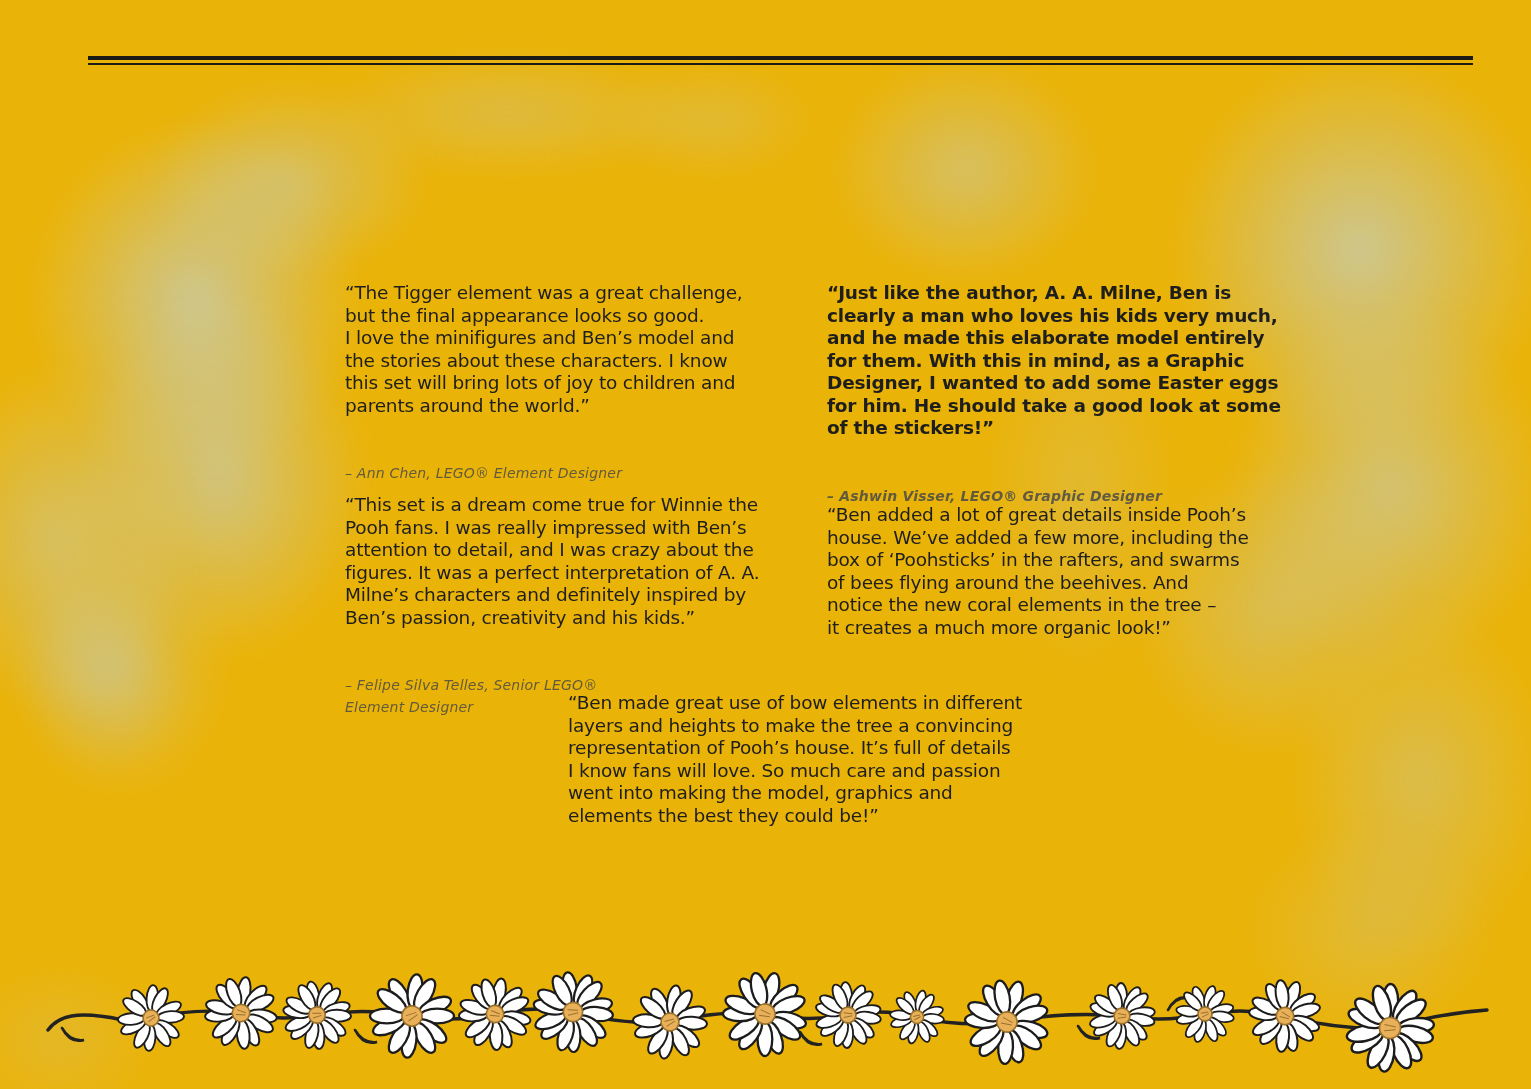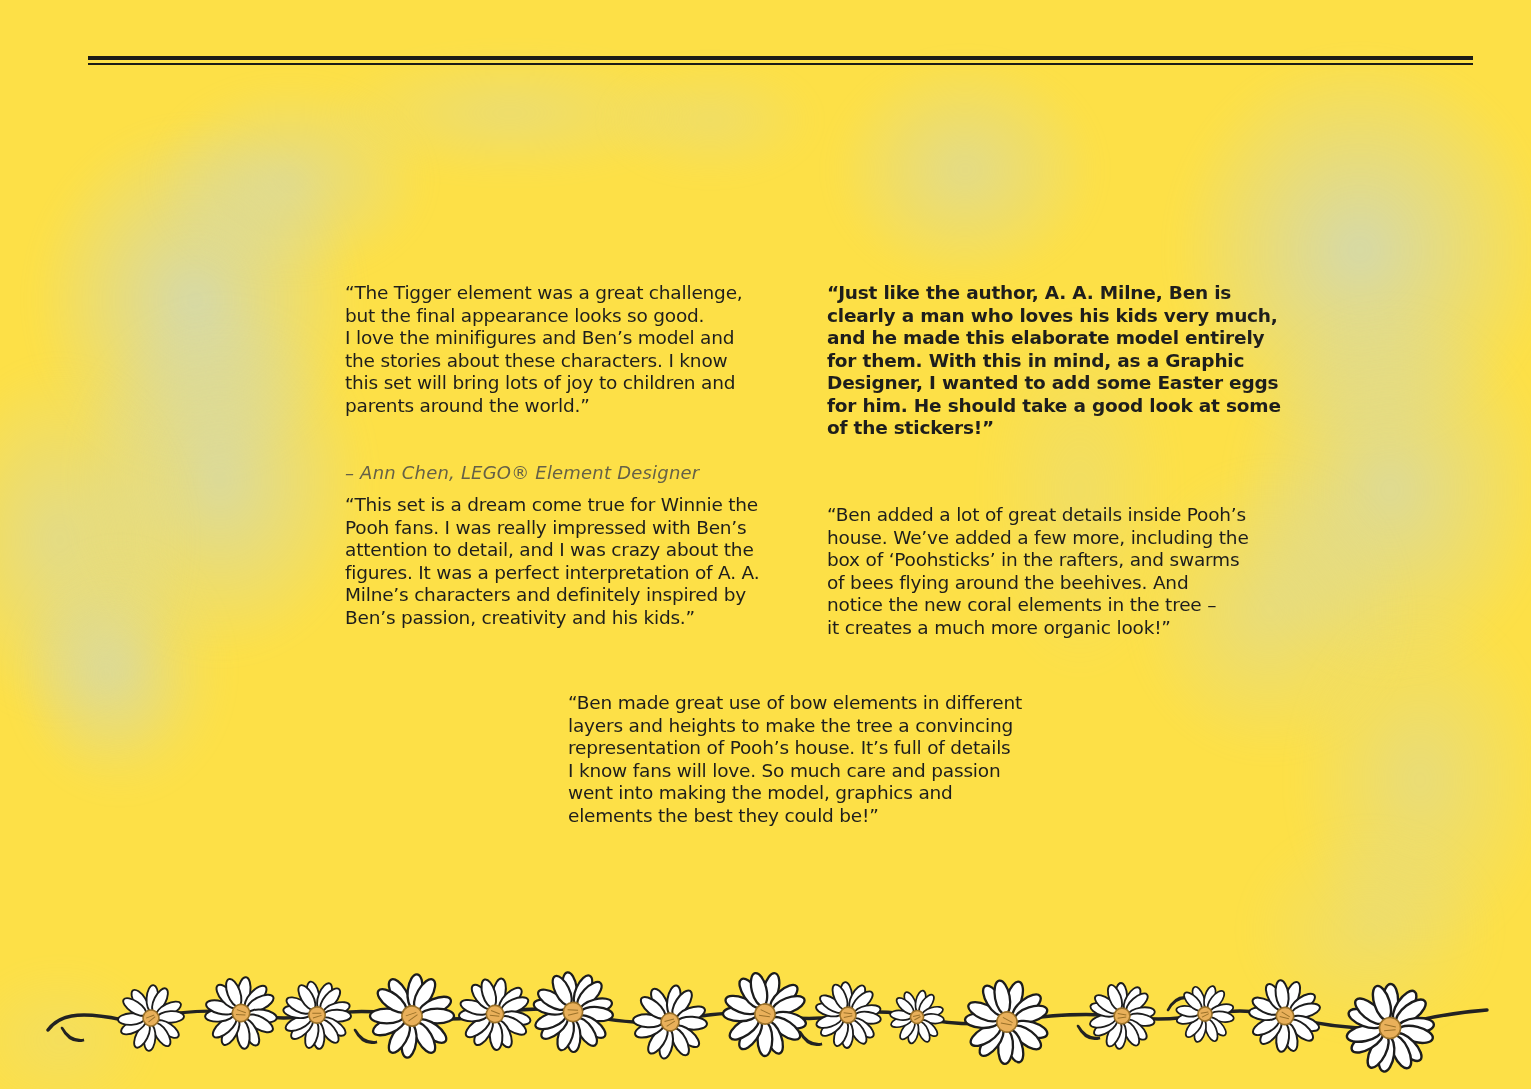--- a/index.html
+++ b/index.html
@@ -1,19 +1,19 @@
 <!DOCTYPE html>
 <html><head>
 <meta charset="utf-8">
 <style>
   html,body { margin:0; padding:0; }
   .page {
     position:relative;
     width:1531px; height:1089px;
-    background:#fde047;
+    background:#eab308;
     overflow:hidden;
     font-family:"DejaVu Sans", sans-serif;
     color:#1e1e1c;
   }
   .cloud {
     position:absolute;
     border-radius:50%;
     filter:blur(12px);
     pointer-events:none;
   }
@@ -30,21 +30,21 @@
   }
   .quote p { margin:0; }
   .qtext {
     font-size:18.5px;
     line-height:22.5px;
     letter-spacing:-0.2px;
     color:#1e1e1c;
   }
   .qattr {
     margin-top:7px !important;
-    font-size:18px;
+    font-size:14px;
     line-height:22px;
     font-style:italic;
     color:#4b4b47;
     letter-spacing:0.2px;
     opacity:0.85;
   }
   .qattr.indent { padding-left:17px; }
   .daisy-svg {
     position:absolute;
     left:0; top:970px;
@@ -88,29 +88,32 @@
   </div>
 
   <div class="quote" style="left:827px;top:244px;font-weight:bold;">
     <p class="qtext">“Just like the author, A. A. Milne, Ben is
 clearly a man who loves his kids very much,
 and he made this elaborate model entirely
 for them. With this in mind, as a Graphic
 Designer, I wanted to add some Easter eggs
 for him. He should take a good look at some
 of the stickers!”</p>
+    <p class="qattr">– Ashwin Visser, LEGO® Graphic Designer</p>
   </div>
 
   <div class="quote" style="left:345px;top:456px;">
     <p class="qtext">“This set is a dream come true for Winnie the
 Pooh fans. I was really impressed with Ben’s
 attention to detail, and I was crazy about the
 figures. It was a perfect interpretation of A. A.
 Milne’s characters and definitely inspired by
 Ben’s passion, creativity and his kids.”</p>
+    <p class="qattr">– Felipe Silva Telles, Senior LEGO®
+Element Designer</p>
   </div>
 
   <div class="quote" style="left:827px;top:466px;">
     <p class="qtext">“Ben added a lot of great details inside Pooh’s
 house. We’ve added a few more, including the
 box of ‘Poohsticks’ in the rafters, and swarms
 of bees flying around the beehives. And
 notice the new coral elements in the tree –
 it creates a much more organic look!”</p>
   </div>

